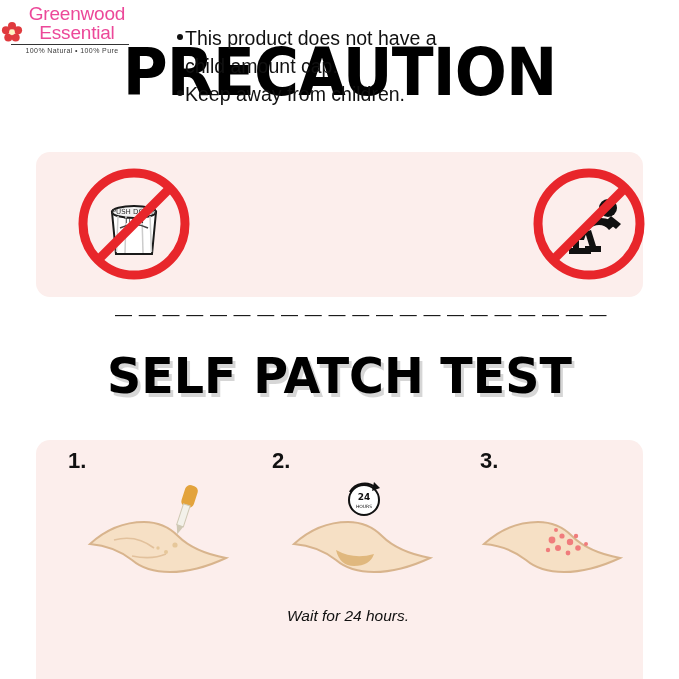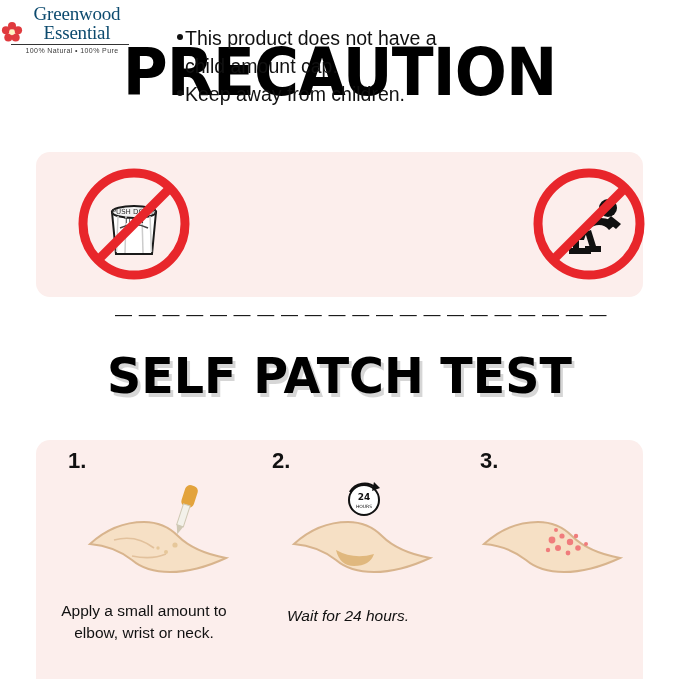--- a/index.html
+++ b/index.html
@@ -23,24 +23,24 @@
     top: 4px;
     width: 130px;
     text-align: center;
   }
   .logo-inner {
     display: inline-block;
     text-align: center;
     position: relative;
   }
   .logo-name {
-    font-family: Liberation Serif, serif;
+    font-family: Liberation Sans, sans-serif;
     font-size: 19px;
     line-height: 19px;
-    color: #0c4a6e;
+    color: #ec4899;
     letter-spacing: -0.2px;
     padding-left: 24px;
   }
   .logo-name .l2 { display: block; }
   .logo-flower {
     position: absolute;
     left: 0px;
     top: 17px;
     width: 22px;
     height: 22px;
@@ -284,21 +284,20 @@
       <g transform="rotate(18 120 40)">
         <rect x="114" y="6" width="13" height="22" rx="5" fill="#e3a33c"></rect>
         <rect x="117" y="26" width="7" height="22" fill="#f3f1ea" stroke="#cfc8b4" stroke-width="1"></rect>
         <path d="M117 48 l7 0 l-3.5 9 z" fill="#cfc8b4"></path>
       </g>
       <circle cx="113" cy="67" r="2.6" fill="#e6c79a"></circle>
       <circle cx="104" cy="74" r="2.0" fill="#e6c79a"></circle>
       <circle cx="96" cy="70" r="1.7" fill="#e6c79a"></circle>
     </svg>
   </div>
-  <div class="step-caption">Apply a small amount  to elbow, wrist or neck.</div>
 </div>
 
 <div class="step step2">
   <div class="step-num">2.</div>
   <div class="step-art">
     <svg viewBox="0 0 196 120" width="196" height="120">
       <path d="M28 66 q24 -22 54 -22 q20 0 34 14 q16 16 48 22 q-30 14 -56 14 q-24 0 -38 -12 q-18 -14 -42 -16 z" fill="#f6e0c5" stroke="#d8b48d" stroke-width="2"></path>
       <path d="M70 72 q18 10 38 4 q-4 12 -20 12 q-14 0 -18 -16 z" fill="#e0b87e"></path>
 
       <g>

